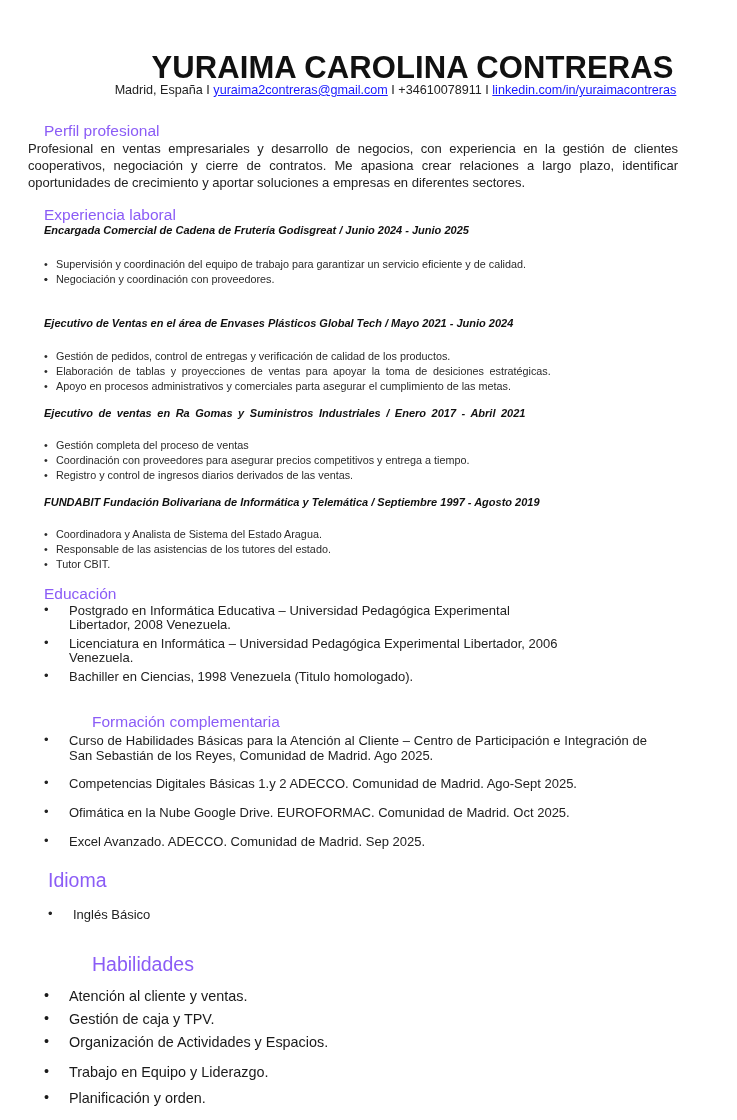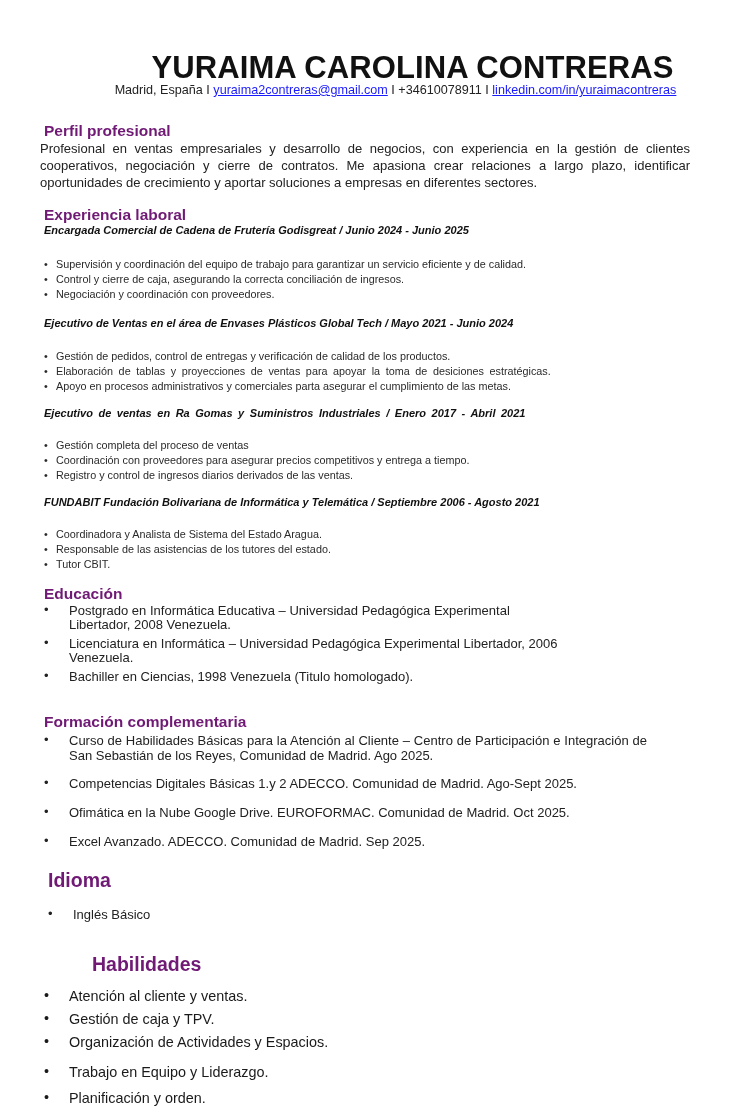--- a/index.html
+++ b/index.html
@@ -11,24 +11,24 @@
     .name {
       left: 0; width: 737px; top: 50px; text-align: center;
       font-size: 31px; font-weight: bold; letter-spacing: 0.1px; color: #111;
       padding-left: 88px; box-sizing: border-box;
     }
     .contact {
       left: 0; width: 737px; top: 83px; text-align: center;
       font-size: 12.6px; color: #222; padding-left: 54px; box-sizing: border-box;
     }
     .contact a { color: #1a1aff; text-decoration: underline; }
-    .h2 { color: #701a75; font-weight: bold; font-size: 15.5px; left: 44px; }
+    .h2 { color: #8b5cf6; font-weight: normal; font-size: 15.5px; left: 44px; }
     .h2.big { font-size: 19.5px; }
     .para {
-      left: 40px; width: 650px; font-size: 13px; line-height: 17px; color: #222;
+      left: 28px; width: 650px; font-size: 13px; line-height: 17px; color: #222;
       text-align: justify;
     }
     .job {
       left: 44px; font-size: 11px; font-weight: bold; font-style: italic; color: #111;
       white-space: nowrap;
     }
     ul.small {
       list-style: none; margin: 0; padding: 0; left: 44px;
       font-size: 10.8px; line-height: 15px; color: #2a2a2a;
     }
@@ -63,53 +63,53 @@
 </div>
 
 <div class="abs h2" style="top:122px;">Perfil profesional</div>
 <div class="abs para" style="top:140px;">Profesional en ventas empresariales y desarrollo de negocios, con experiencia en la gestión  de clientes cooperativos, negociación y cierre de contratos. Me apasiona crear relaciones a largo plazo, identificar oportunidades de crecimiento y aportar soluciones a empresas en diferentes sectores.</div>
 
 <div class="abs h2" style="top:206px;">Experiencia laboral</div>
 
 <div class="abs job" style="top:224px;">Encargada Comercial de Cadena de Frutería Godisgreat  / Junio 2024 - Junio 2025</div>
 <ul class="abs small" style="top:257px;">
   <li><span class="bul">•</span><span>Supervisión y coordinación del equipo de trabajo para garantizar un servicio eficiente y de calidad.</span></li>
-  <li><span class="bul">•</span><span>Control y cierre de caja, asegurando la correcta conciliación de ingresos.</span></li>
+  <li><span class="bul">•</span></li>
   <li><span class="bul">•</span><span>Negociación y coordinación con proveedores.</span></li>
 </ul>
 
 <div class="abs job" style="top:317px;">Ejecutivo de Ventas en el área de Envases Plásticos Global Tech / Mayo 2021 - Junio 2024</div>
 <ul class="abs small" style="top:349px; width:585px;">
   <li><span class="bul">•</span><span>Gestión de pedidos, control de entregas y verificación de calidad de los productos.</span></li>
   <li style="word-spacing:2.6px;"><span class="bul">•</span><span>Elaboración de tablas y proyecciones de ventas para apoyar la toma de desiciones estratégicas.</span></li>
   <li><span class="bul">•</span><span>Apoyo en procesos administrativos y comerciales parta asegurar el cumplimiento de  las metas.</span></li>
 </ul>
 
 <div class="abs job" style="top:407px; word-spacing:2.5px;">Ejecutivo de ventas en Ra Gomas y Suministros Industriales / Enero 2017 - Abril 2021</div>
 <ul class="abs small" style="top:438px;">
   <li><span class="bul">•</span><span>Gestión completa del proceso de ventas</span></li>
   <li><span class="bul">•</span><span>Coordinación con proveedores para asegurar precios competitivos y entrega a tiempo.</span></li>
   <li><span class="bul">•</span><span>Registro y control de ingresos diarios derivados de las ventas.</span></li>
 </ul>
 
-<div class="abs job" style="top:496px;">FUNDABIT Fundación Bolivariana de Informática y Telemática / Septiembre 2006 - Agosto 2021</div>
+<div class="abs job" style="top:496px;">FUNDABIT Fundación Bolivariana de Informática y Telemática / Septiembre 1997 - Agosto 2019</div>
 <ul class="abs small" style="top:527px;">
   <li><span class="bul">•</span><span>Coordinadora y Analista de Sistema del Estado Aragua.</span></li>
   <li><span class="bul">•</span><span>Responsable de las asistencias de los tutores del estado.</span></li>
   <li><span class="bul">•</span><span>Tutor CBIT.</span></li>
 </ul>
 
 <div class="abs h2" style="top:585px;">Educación</div>
 <ul class="abs mid" style="top:604px; width:500px;">
   <li style="margin-bottom:5px;"><span class="bul">•</span><span>Postgrado en Informática Educativa – Universidad Pedagógica Experimental Libertador, 2008 Venezuela.</span></li>
   <li style="margin-bottom:5px; width:490px;"><span class="bul">•</span><span>Licenciatura en Informática – Universidad Pedagógica Experimental Libertador, 2006 Venezuela.</span></li>
   <li><span class="bul">•</span><span>Bachiller en Ciencias, 1998 Venezuela (Titulo homologado).</span></li>
 </ul>
 
-<div class="abs h2" style="top:713px;">Formación complementaria</div>
+<div class="abs h2" style="top:713px;margin-left:48px;">Formación complementaria</div>
 <ul class="abs mid" style="top:733px; width:603px;">
   <li class="justify" style="line-height:15px;"><span class="bul">•</span><span>Curso de Habilidades Básicas para la Atención al Cliente – Centro de Participación e Integración de San Sebastián de los Reyes, Comunidad de Madrid. Ago 2025.</span></li>
   <li style="margin-top:14px;"><span class="bul">•</span><span>Competencias Digitales Básicas 1.y 2 ADECCO. Comunidad de Madrid. Ago-Sept 2025.</span></li>
   <li style="margin-top:15px;"><span class="bul">•</span><span>Ofimática en la Nube Google Drive. EUROFORMAC. Comunidad de Madrid. Oct 2025.</span></li>
   <li style="margin-top:15px;"><span class="bul">•</span><span>Excel Avanzado. ADECCO. Comunidad de Madrid. Sep 2025.</span></li>
 </ul>
 
 <div class="abs h2 big" style="top:869px; left:48px;">Idioma</div>
 <ul class="abs mid" style="top:908px; left:48px;">
   <li><span class="bul">•</span><span>Inglés Básico</span></li>

